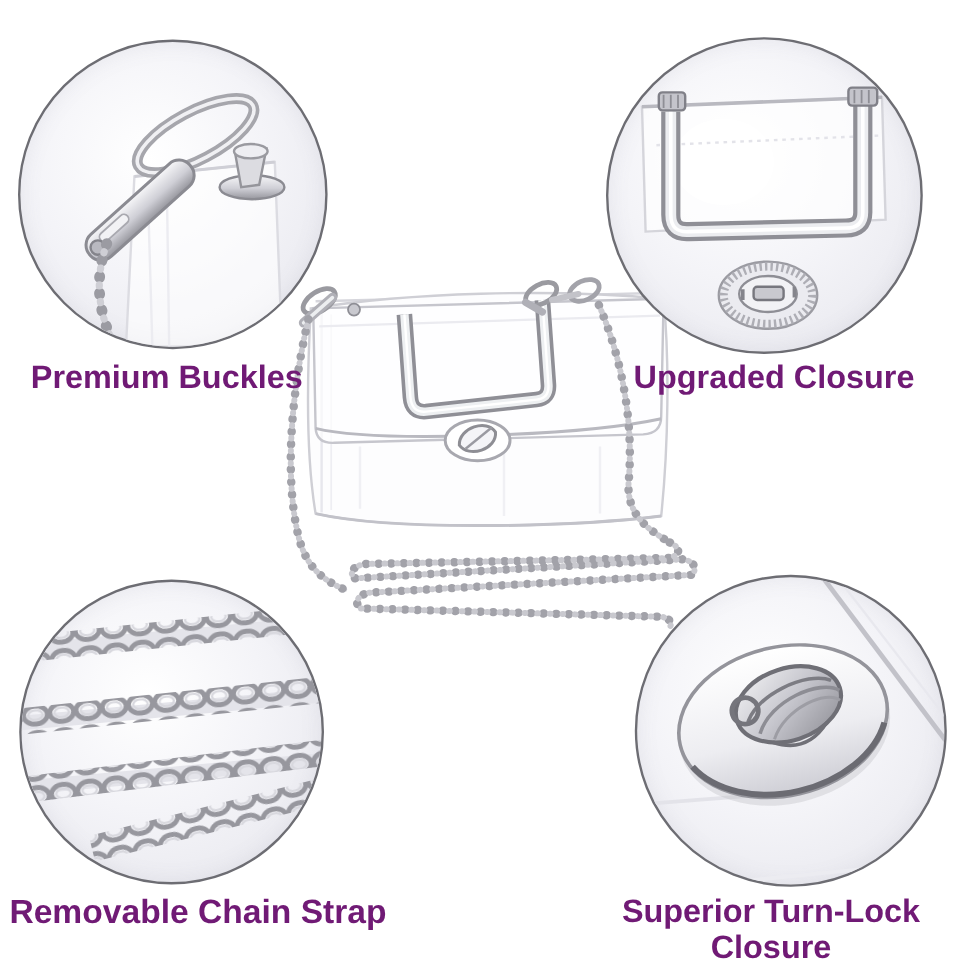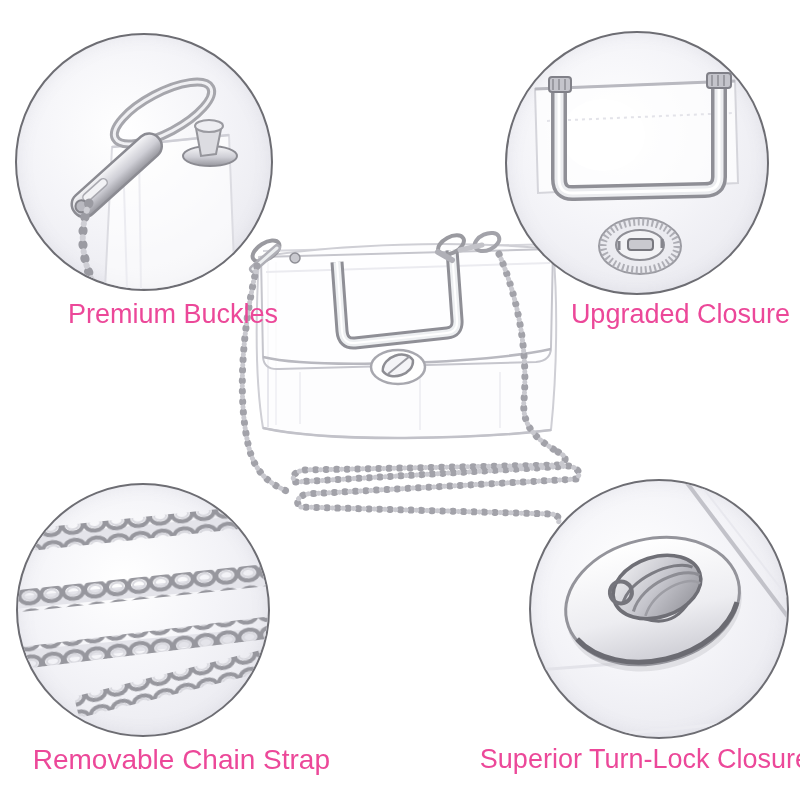--- a/index.html
+++ b/index.html
@@ -10,22 +10,22 @@
   .main-art{position:absolute;left:0;top:0;width:800px;height:800px;z-index:1;}
   .callout{
     position:absolute;border-radius:50%;
     border:2.5px solid #6d6d73;
     background:radial-gradient(circle at 42% 38%, #ffffff 0%, #f4f4f8 45%, #e9e9ef 85%, #e4e4ea 100%);
     box-shadow:inset 0 0 18px rgba(120,120,140,0.10);
     overflow:hidden;z-index:2;
   }
   .callout svg{position:absolute;left:0;top:0;}
   .callout-label{
-    position:absolute;z-index:3;color:#ec4899;font-size:27px;line-height:1.1;
-    text-align:right;letter-spacing:0px;font-weight:400;
+    position:absolute;z-index:3;color:#701a75;font-size:27px;line-height:1.1;
+    text-align:center;letter-spacing:0px;font-weight:700;
   }
   .c-tl{left:15px;top:33px;width:254px;height:254px;}
   .c-tr{left:505px;top:31px;width:260px;height:260px;}
   .c-bl{left:16px;top:483px;width:250px;height:250px;}
   .c-br{left:529px;top:479px;width:256px;height:256px;}
   .l-tl{left:0px;top:300px;width:278px;}
   .l-tr{left:500px;top:300px;width:290px;}
   .l-bl{left:0px;top:745px;width:330px;font-size:28px;}
   .l-br{left:475px;top:745px;width:335px;font-size:27px;}
 </style>

